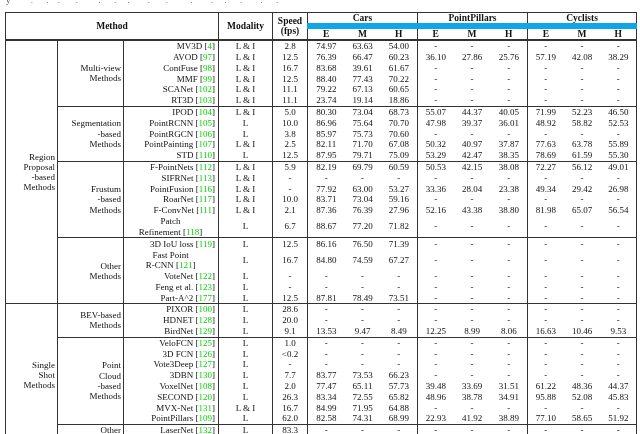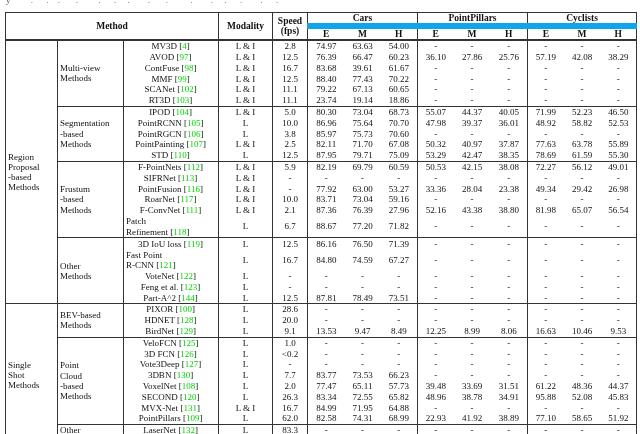--- a/index.html
+++ b/index.html
@@ -16,24 +16,24 @@
     border:1.4px solid #333;
   }
   thead th{font-weight:bold;font-size:9.5px;padding:0 2px;height:10px;line-height:10px;text-align:center}
   thead .gh{border-bottom:6px solid #0ea5e9}
   thead .hb{border-bottom:2px solid #333}
   tbody td,tbody th{
     font-size:9px;font-weight:normal;height:10.8px;line-height:10.2px;
     padding:0 2px;vertical-align:middle;text-align:center;
   }
   tr.tall td{height:21.6px}
-  .gcell,.sgcell{white-space:pre-line;text-align:left}
+  .gcell,.sgcell{white-space:pre-line;text-align:right}
   .sgcell{border-left:1px solid #333}
-  .mcell{border-left:1px solid #333;white-space:pre-line;padding-right:3px}
-  tr.tall .mcell{text-align:left}
+  .mcell{border-left:1px solid #333;text-align:right;white-space:pre-line;padding-right:3px}
+  tr.tall .mcell{text-align:center}
   .vl{border-left:1px solid #333}
   .cite{color:var(--cite,#00d400)}
   tr.sep td,tr.sep th{border-top:1px solid #333}
   tr.gsep td,tr.gsep th{border-top:1.6px solid #333}
 </style>
 </head>
 <body>
 
 <div class="caption-clip">
   <span>y         .      .    .       .         .      .     .        .       .          .        .     .      .        .      .</span>
@@ -385,21 +385,21 @@
         <td>-</td>
         <td>-</td>
         <td class="vl">-</td>
         <td>-</td>
         <td>-</td>
         <td class="vl">-</td>
         <td>-</td>
         <td>-</td>
       </tr>
       <tr>
-        <td class="mcell"><span>Part-A^2</span> [<span class="cite">144</span>]</td>
+        <td class="mcell"><span>Part-A^2</span> [<span class="cite">177</span>]</td>
         <td class="vl">L</td>
         <td class="vl">12.5</td>
         <td class="vl">87.81</td>
         <td>78.49</td>
         <td>73.51</td>
         <td class="vl">-</td>
         <td>-</td>
         <td>-</td>
         <td class="vl">-</td>
         <td>-</td>

